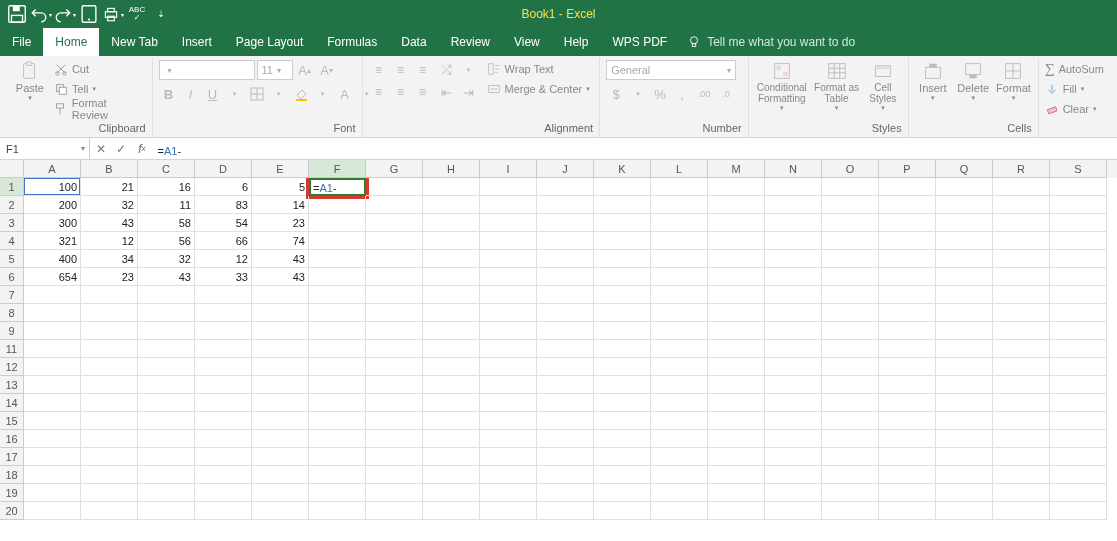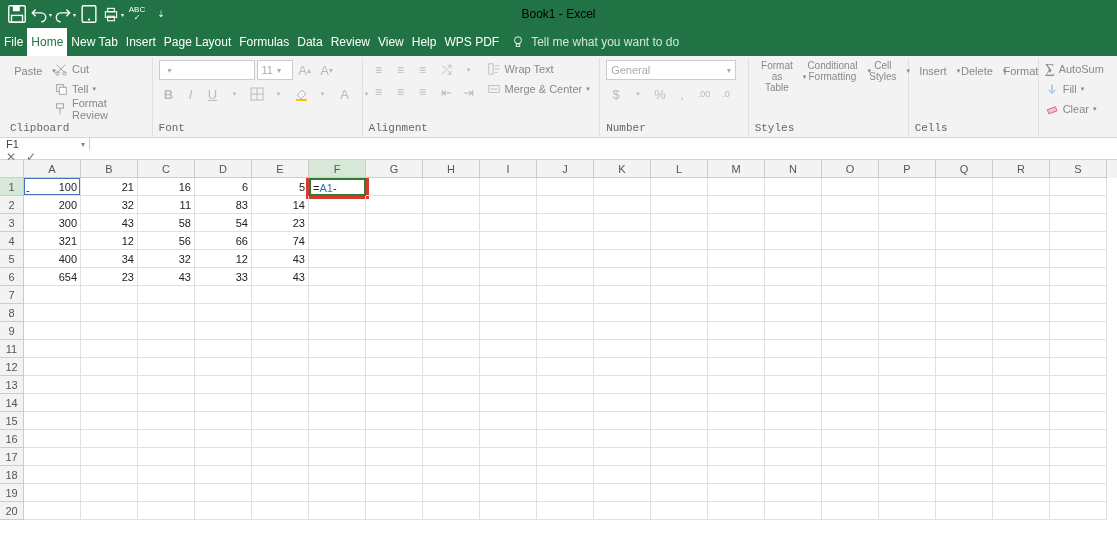--- a/index.html
+++ b/index.html
@@ -1,40 +1,40 @@
 <!DOCTYPE html>
 <html><head>
 <meta charset="utf-8">
 <style>
 * { box-sizing: border-box; margin: 0; padding: 0; font-family: "Segoe UI", Arial, sans-serif; }
 body { width: 1117px; height: 541px; overflow: hidden; background: #fff; font-size: 12px; color: #444; user-select: none; }
 .titlebar { height: 28px; background: #217346; display: flex; align-items: center; color: #fff; position: relative; }
 .qat { display: flex; align-items: center; gap: 2px; padding-left: 6px; }
 .qat-btn { width: 22px; height: 22px; display: flex; align-items: center; justify-content: center; font-size: 12px; cursor: pointer; }
-.titlebar-title { position: absolute; left: 50%; transform: translateX(-50%); font-size: 12px; color: #000000; }
+.titlebar-title { position: absolute; left: 50%; transform: translateX(-50%); font-size: 12px; color: #fde047; }
 .menubar { height: 28px; background: #217346; display: flex; align-items: stretch; color: #fff; font-size: 12px; }
-.menu-item { padding: 0 4px; display: flex; align-items: center; cursor: pointer; }
+.menu-item { padding: 0 12px; display: flex; align-items: center; cursor: pointer; }
 .menu-item.active { background: #fff; color: #217346; }
 .tellme { display: flex; align-items: center; gap: 6px; margin-left: 8px; color: #d0e8dc; }
 .ribbon { height: 82px; background: #f3f3f3; border-bottom: 1px solid #d4d4d4; display: flex; align-items: stretch; padding: 2px 4px 0 4px; }
 .group { border-right: 1px solid #e0e0e0; display: flex; flex-direction: column; justify-content: space-between; padding: 2px 6px 0 6px; }
 .group-body { display: flex; align-items: flex-start; gap: 4px; flex: 1; }
-.group-title { text-align: left; font-size: 11px; color: #666; padding: 2px 0 3px 0; position: relative; font-family: Liberation Mono, monospace; }
-.big-btn { display: flex; flex-direction: row; align-items: center; justify-content: center; width: 40px; gap: 10px; color: #888; cursor: pointer; font-size: 11px; }
+.group-title { text-align: right; font-size: 11px; color: #666; padding: 2px 0 3px 0; position: relative; }
+.big-btn { display: flex; flex-direction: column; align-items: center; justify-content: center; width: 40px; gap: 0; color: #888; cursor: pointer; font-size: 11px; }
 .big-btn svg { width: 22px; height: 22px; }
 .vstack { display: flex; flex-direction: column; gap: 2px; }
 .vstack .row { display: flex; align-items: center; gap: 4px; font-size: 11px; color: #888; cursor: pointer; height: 18px; }
 .vstack .row svg { width: 14px; height: 14px; }
 .combo { height: 20px; border: 1px solid #ccc; background: #fff; display: flex; align-items: center; padding: 0 4px; font-size: 11px; color: #aaa; gap: 4px; }
 .combo .caret { font-size: 8px; }
 .iconrow { display: flex; gap: 2px; }
 .iconrow .ib { width: 20px; height: 20px; display: flex; align-items: center; justify-content: center; color: #bbb; cursor: pointer; font-size: 13px; }
 .alignment-grid { display: grid; grid-template-columns: repeat(3, 20px); grid-template-rows: repeat(2, 20px); gap: 2px; }
 .alignment-grid .ab { display: flex; align-items: center; justify-content: center; color: #bbb; cursor: pointer; }
-.namebar { height: 22px; border-bottom: 1px solid #d4d4d4; display: flex; align-items: stretch; background: #fff; flex-direction: column; }
+.namebar { height: 22px; border-bottom: 1px solid #d4d4d4; display: flex; align-items: stretch; background: #fff; }
 .namebox { width: 90px; border-right: 1px solid #ccc; display: flex; align-items: center; padding: 0 6px; font-size: 11px; position: relative; }
 .namebox .dd { position: absolute; right: 4px; font-size: 8px; color: #888; }
 .fx-btns { display: flex; align-items: center; padding: 0 6px; gap: 10px; color: #777; font-size: 12px; }
 .fx-btns span { cursor: pointer; }
 .fx-label { font-style: italic; padding: 0 6px; display: flex; align-items: center; color: #666; }
 .formula-input { flex: 1; display: flex; align-items: center; padding: 0 6px; font-size: 11px; }
 .sheet { display: flex; height: calc(541px - 28px - 28px - 82px - 22px); overflow: hidden; }
 .colheads { height: 18px; display: flex; background: #f3f3f3; position: sticky; top: 0; }
 .corner { width: 24px; height: 18px; background: #f3f3f3; border-right: 1px solid #ccc; border-bottom: 1px solid #ccc; }
 .colhead { width: 57px; border-right: 1px solid #ccc; border-bottom: 1px solid #ccc; text-align: center; font-size: 11px; color: #555; line-height: 18px; background: #f3f3f3; cursor: pointer; }
@@ -256,38 +256,38 @@
         <div class="ib dim">,</div>
         <div class="ib dim" style="font-size:9px">.00</div>
         <div class="ib dim" style="font-size:9px">.0</div>
       </div>
     </div>
     <div class="group-title">Number</div>
   </div>
 
   <div class="group" style="width:160px">
     <div class="group-body">
+      <div class="big-btn" style="width:55px">
+        <svg viewBox="0 0 24 24">
+            <rect x="4" y="4" width="16" height="16" stroke="#bbb" fill="none"></rect>
+            <rect x="6" y="6" width="5" height="5" fill="#d4e6d4"></rect>
+            <rect x="13" y="13" width="5" height="5" fill="#f4d4d4"></rect>
+          </svg>
+        <span style="font-size:10px;text-align:center;line-height:1.1">Conditional Formatting</span>
+          <span style="font-size:7px">▾</span>
+      </div>
       <div class="big-btn" style="width:48px">
         <svg viewBox="0 0 24 24">
             <rect x="3" y="4" width="18" height="16" stroke="#bbb" fill="none"></rect>
             <line x1="3" y1="9" x2="21" y2="9" stroke="#bbb"></line>
             <line x1="3" y1="14" x2="21" y2="14" stroke="#bbb"></line>
             <line x1="9" y1="4" x2="9" y2="20" stroke="#bbb"></line>
             <line x1="15" y1="4" x2="15" y2="20" stroke="#bbb"></line>
           </svg>
         <span style="font-size:10px;text-align:center;line-height:1.1">Format as Table</span>
-          <span style="font-size:7px">▾</span>
-      </div>
-      <div class="big-btn" style="width:55px">
-        <svg viewBox="0 0 24 24">
-            <rect x="4" y="4" width="16" height="16" stroke="#bbb" fill="none"></rect>
-            <rect x="6" y="6" width="5" height="5" fill="#d4e6d4"></rect>
-            <rect x="13" y="13" width="5" height="5" fill="#f4d4d4"></rect>
-          </svg>
-        <span style="font-size:10px;text-align:center;line-height:1.1">Conditional Formatting</span>
           <span style="font-size:7px">▾</span>
       </div>
       <div class="big-btn" style="width:38px">
         <svg viewBox="0 0 24 24">
             <rect x="4" y="6" width="16" height="12" stroke="#bbb" fill="none"></rect>
             <rect x="4" y="6" width="16" height="4" fill="#e0e0e0"></rect>
           </svg>
         <span style="font-size:10px;text-align:center;line-height:1.1">Cell Styles</span>
           <span style="font-size:7px">▾</span>
       </div>

